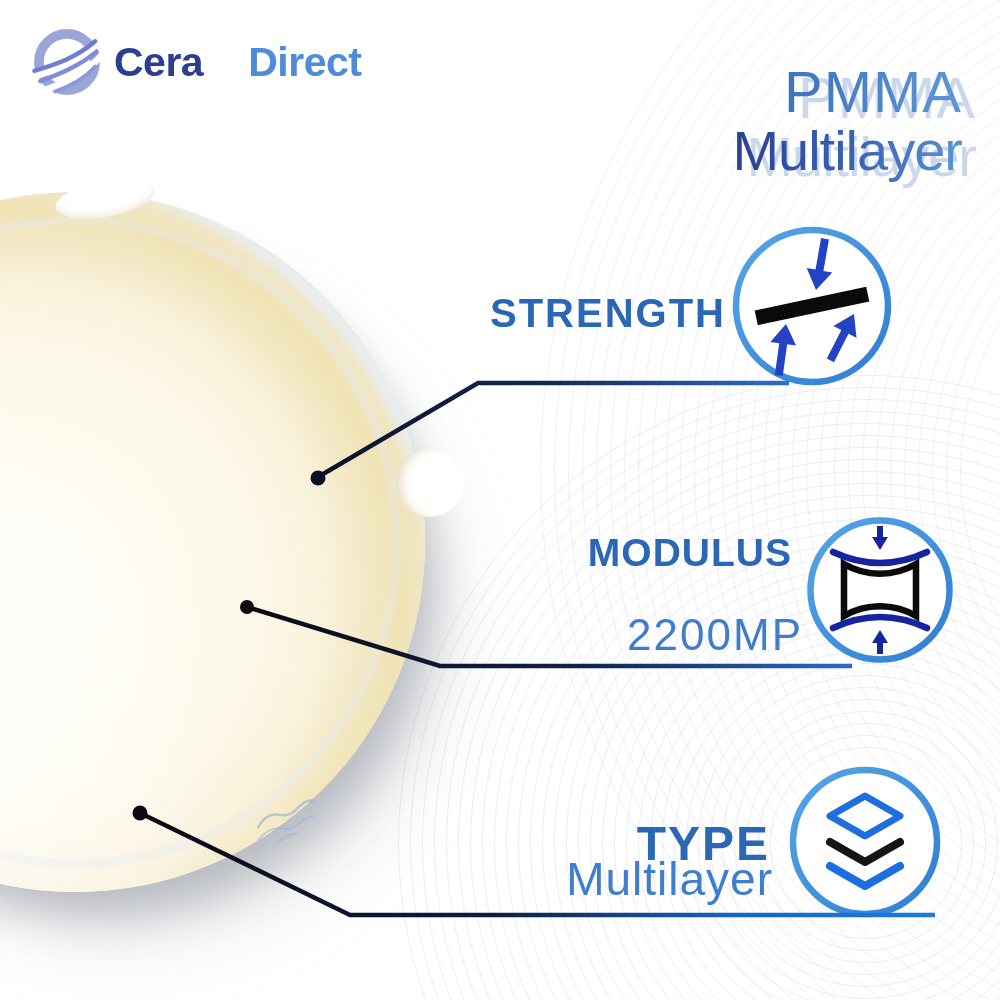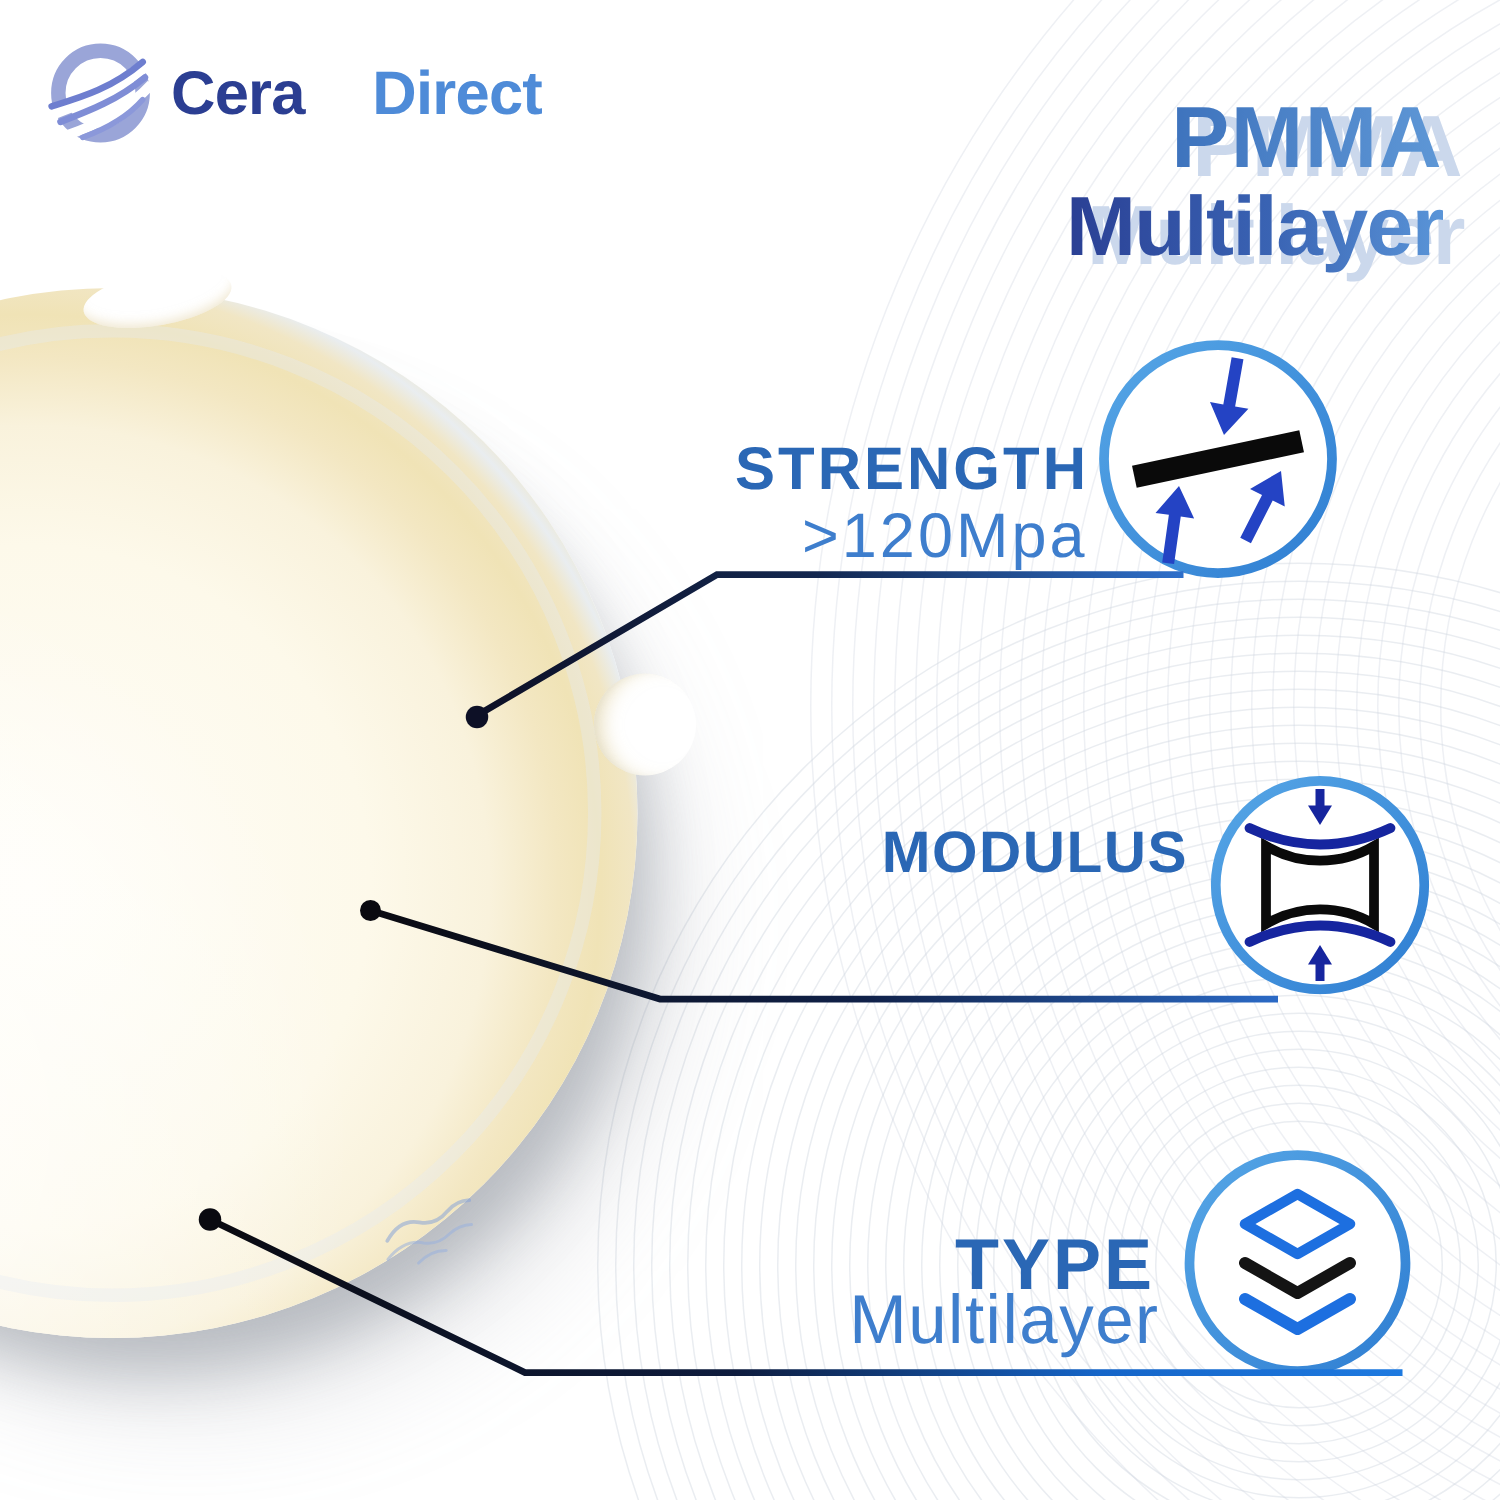--- a/index.html
+++ b/index.html
@@ -52,42 +52,42 @@
   #badge-strength{left:732px; top:226px;}
   #badge-modulus{left:807px; top:517px;}
   #badge-type{left:789px; top:766px;}
   
   #header{position:absolute; left:30px; top:25px; z-index:6; display:flex; align-items:center;}
   #brand-name{font-weight:700; font-size:41px; letter-spacing:-0.5px; margin-left:10px;}
   #brand-name .p1{color:#2b3e92;}
   #brand-name .p2{color:#4e8bd8;margin-left:45px;}
   
   #title{position:absolute; right:38px; top:62px; z-index:6; text-align:right;}
-  .t-line{position:relative; line-height:1.04; font-weight:700;}
+  .t-line{position:relative; line-height:1.04; font-weight:400;}
   .t1{font-size:58px; letter-spacing:1px;}
   .t2{font-size:56px; letter-spacing:-1px;}
   .t-ghost{position:absolute; right:0; top:0; transform:translate(14px,6px);
     color:#cbd8ec; z-index:0; white-space:nowrap;}
   .t-main{position:relative; z-index:1; white-space:nowrap;}
   .grad1{color:#4b82c8;}
   .grad2{color:#35539f;}
   @supports ((-webkit-background-clip:text)){
     .grad1{background:linear-gradient(90deg,#3e73bd 0%,#5e97d6 100%);
       -webkit-background-clip:text; background-clip:text; color:transparent;}
     .grad2{background:linear-gradient(90deg,#2a3f94 0%,#3a64b4 55%,#5a95d8 100%);
       -webkit-background-clip:text; background-clip:text; color:transparent;}
   }
   
   .co-label{position:absolute; z-index:6; font-weight:700; color:#2a67b5;
     white-space:nowrap; line-height:1;}
   .co-value{position:absolute; z-index:6; font-weight:400; color:#3e7ecd;
     white-space:nowrap; line-height:1; letter-spacing:2px;}
   #strength-label{right:274px; top:293px; font-size:40px; letter-spacing:2px;}
   #strength-value{right:275px; top:336px; font-size:42px;}
-  #modulus-label1{right:208px; top:533px; font-size:39px; letter-spacing:1px;margin-top:16px;}
+  #modulus-label1{right:208px; top:533px; font-size:39px; letter-spacing:1px;}
   #modulus-label2{right:207px; top:572px; font-size:36px; letter-spacing:1px;}
   #modulus-value{right:197px; top:613px; font-size:44px;}
   #type-label{right:230px; top:820px; font-size:48px; letter-spacing:2px;}
   #type-value{right:227px; top:856px; font-size:46px; letter-spacing:1px;}
 </style>
 </head>
 <body>
 
 <div id="canvas">
 
@@ -260,20 +260,20 @@
       <span class="t-ghost">PMMA</span>
       <span class="t-main grad1">PMMA</span>
     </div>
     <div class="t-line t2">
       <span class="t-ghost">Multilayer</span>
       <span class="t-main grad2">Multilayer</span>
     </div>
   </div>
 
   <div class="co-label" id="strength-label">STRENGTH</div>
-  <div class="co-value" id="strength-value">&gt;120Mpa</div>
 
   <div class="co-label" id="modulus-label1">MODULUS</div>
+  <div class="co-value" id="modulus-value">2200MP</div>
 
   <div class="co-label" id="type-label">TYPE</div>
   <div class="co-value" id="type-value">Multilayer</div>
 
 </div>
 
 </body></html>

